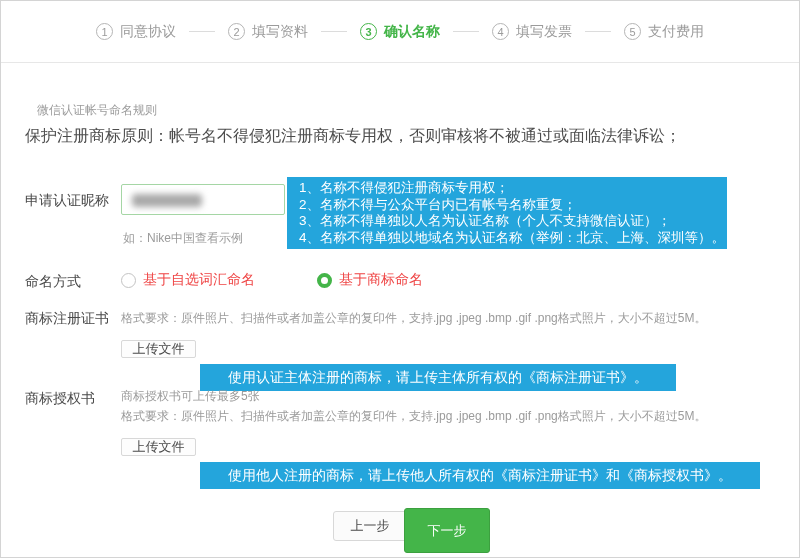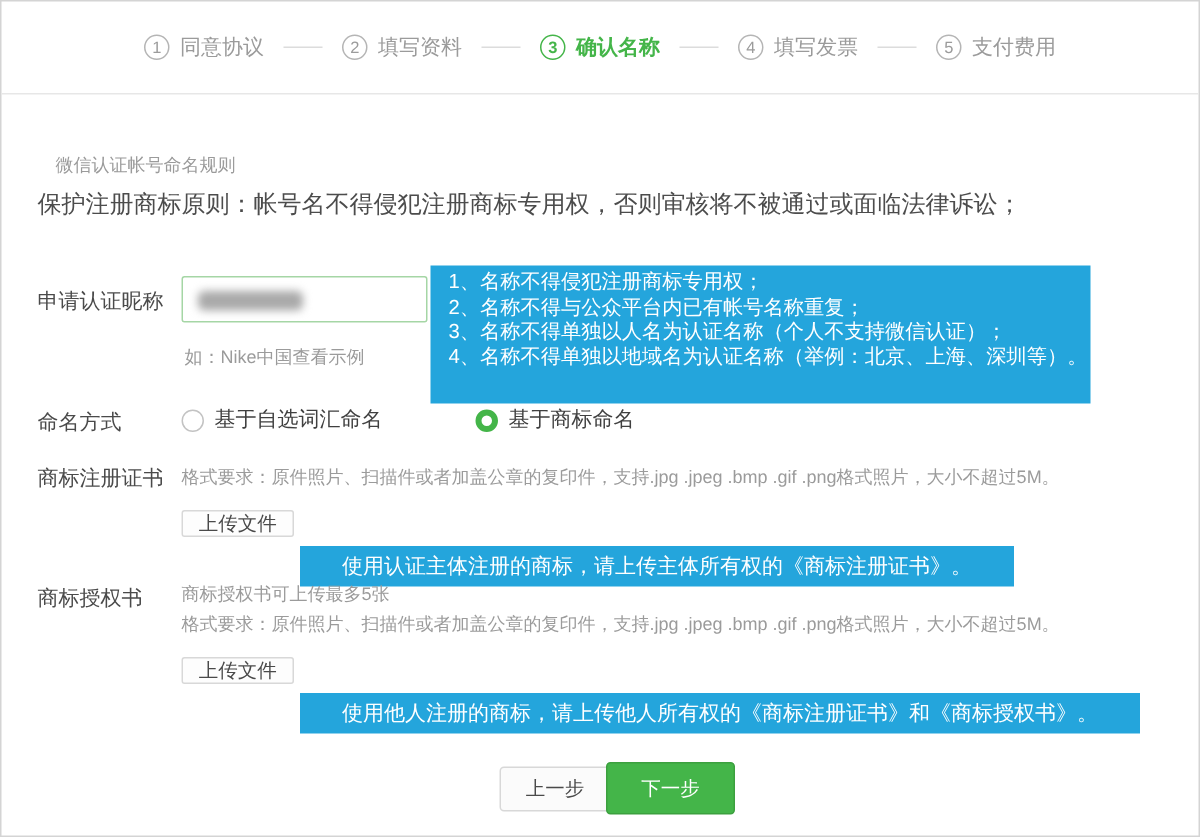--- a/index.html
+++ b/index.html
@@ -42,33 +42,33 @@
   }
   .blur-blob {
     margin:9px 0 0 10px; width:70px; height:13px; border-radius:4px;
     background:#a9a9a9; filter:blur(3px);
   }
   .nick-hint { position:absolute; left:122px; top:229px; font-size:12px; color:#9b9b9b; }
   .nick-hint a { color:#9b9b9b; text-decoration:none; cursor:pointer; }
 
   .tooltip { background:var(--blue,#24a5dc); color:#fff; }
   .tooltip-big {
-    position:absolute; left:286px; top:176px; width:440px; height:92px;
+    position:absolute; left:286px; top:176px; width:440px; height:72px;
     padding:3px 10px 0 12px; font-size:13.5px; line-height:16.6px;
   }
   .tooltip-line { white-space:nowrap; }
   .tooltip-inline {
     position:absolute; height:27px; line-height:27px; padding:0 28px;
     font-size:14px; white-space:nowrap;margin-top:23px;
   }
   .tip-cert { left:199px; top:340px; }
   .tip-auth { left:199px; top:438px; }
 
   .radio-row { position:absolute; left:120px; top:270px; display:flex; align-items:center; }
-  .radio-opt { display:flex; align-items:center; font-size:14px; color:#404040; cursor:pointer; }
+  .radio-opt { display:flex; align-items:center; font-size:14px; color:#ef4444; cursor:pointer; }
   .radio-opt + .radio-opt { margin-left:62px; }
   .radio-circle {
     width:15px; height:15px; border:1px solid #c3c3c3; border-radius:50%;
     background:#fff; margin-right:7px; flex:none;
   }
   .radio-circle.checked { border:4.5px solid var(--green,#44b549); }
 
   .format-note { position:absolute; font-size:12px; color:#9b9b9b; white-space:nowrap; }
   .note-cert { left:120px; top:309px; }
   .note-auth-max { left:120px; top:387px; }
@@ -84,21 +84,21 @@
   .up-auth { left:120px; top:437px; }
 
   
   .btn-prev {
     position:absolute; left:309px; top:510px; width:74px; height:30px;
     background:#fbfbfb; border:1px solid #d8d8d8; border-radius:3px;
     font-size:13px; color:#4a4a4a; display:flex; align-items:center; justify-content:center;
     cursor:pointer; font-family:inherit;margin-left:23px;
   }
   .btn-next {
-    position:absolute; left:403px; top:507px; width:86px; height:35px;
+    position:absolute; left:403px; top:507px; width:86px; height:45px;
     background:var(--green,#44b549); border:1px solid #3ca03f; border-radius:3px;
     font-size:13px; color:#fff; display:flex; align-items:center; justify-content:center;
     cursor:pointer; font-family:inherit;
   }
 </style>
 </head>
 <body>
 
 <div class="page">
 

